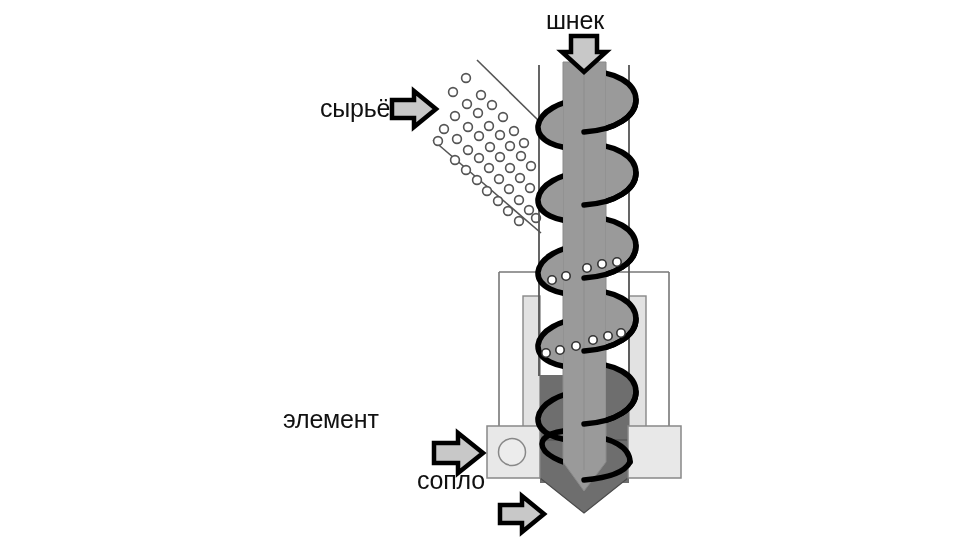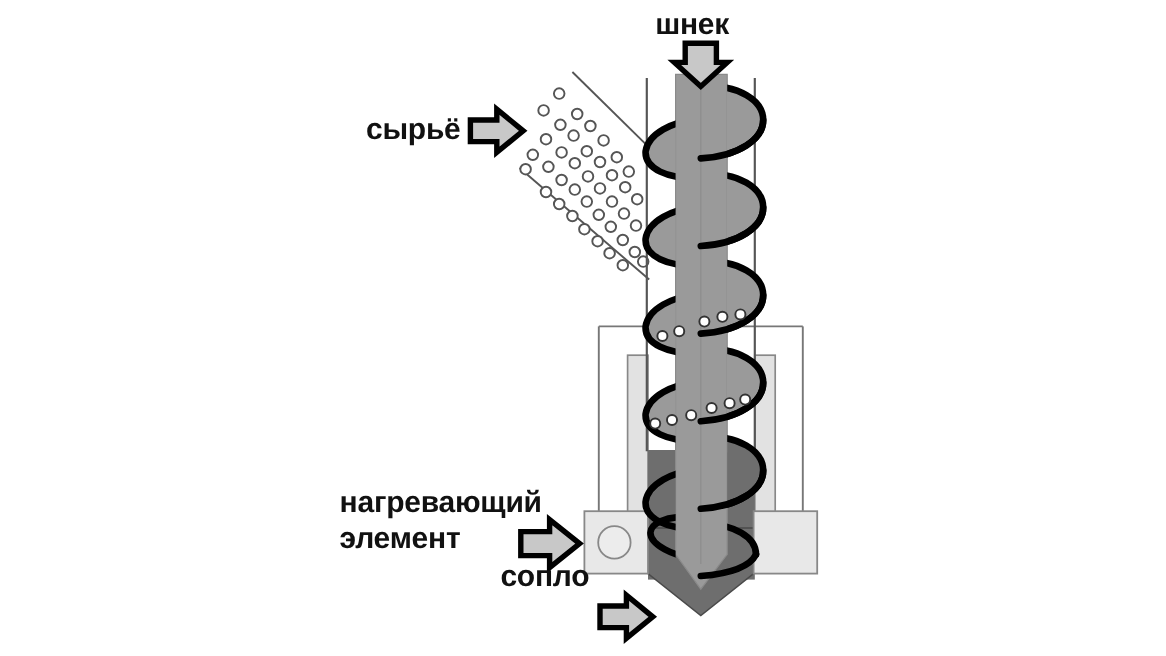--- a/index.html
+++ b/index.html
@@ -20,34 +20,34 @@
   #diagram-svg {
     position: absolute;
     left: 0;
     top: 0;
     width: 972px;
     height: 547px;
   }
   .label-text {
     position: absolute;
     font-family: "Liberation Sans", sans-serif;
-    font-weight: bold;
+    font-weight: normal;
     font-size: 25px;
     color: #111111;
     white-space: nowrap;
     line-height: 1.18;
     letter-spacing: -0.2px;
   }
   #label-screw {
     left: 546px;
     top: 6px;
     text-align: center;
   }
   #label-raw {
-    left: 305px;
+    left: 320px;
     top: 94px;
   }
   #label-heater {
     left: 283px;
     top: 405px;
     text-align: left;
   }
   #label-nozzle {
     left: 417px;
     top: 466px;
@@ -223,19 +223,18 @@
 
     <path d="M 500 505 L 522 505 L 522 496 L 544 514 L 522 532 L 522 523 L 500 523 Z" fill="#c8c8c8" stroke="#000000" stroke-width="4.5" stroke-linejoin="miter"></path>
 
   </svg>
 
   <div class="label-text" id="label-screw">шнек</div>
 
   <div class="label-text" id="label-raw">сырьё</div>
 
   <div class="label-text" id="label-heater">
-    <div>нагревающий</div>
     <div>элемент</div>
   </div>
 
   <div class="label-text" id="label-nozzle">сопло</div>
 
 </div>
 
 </body></html>

